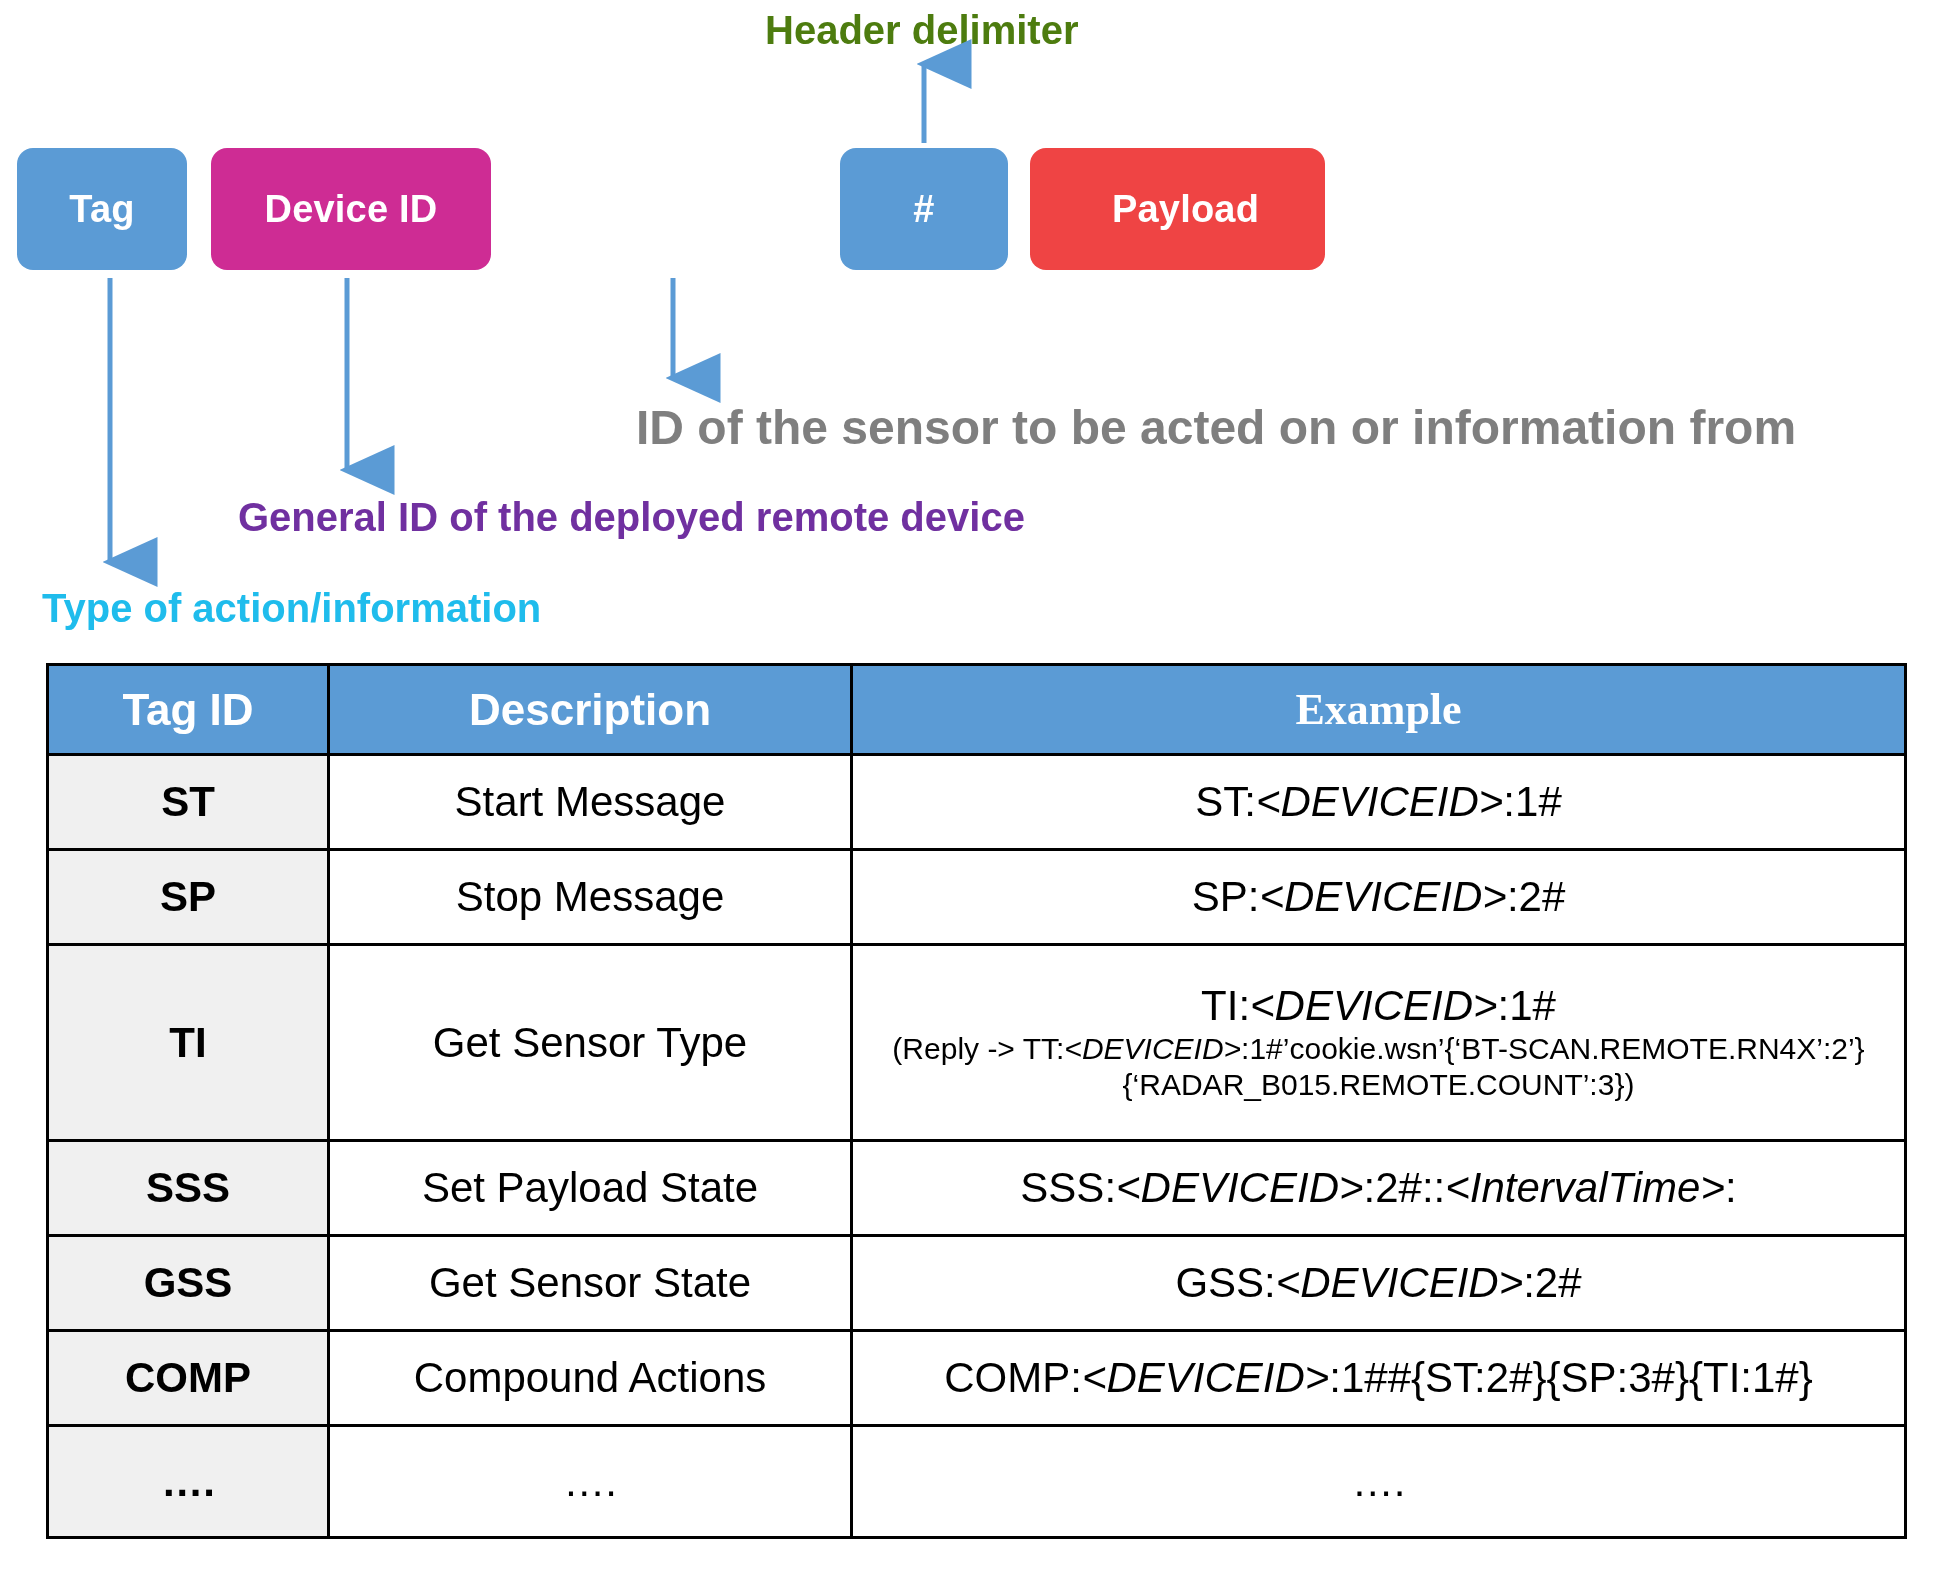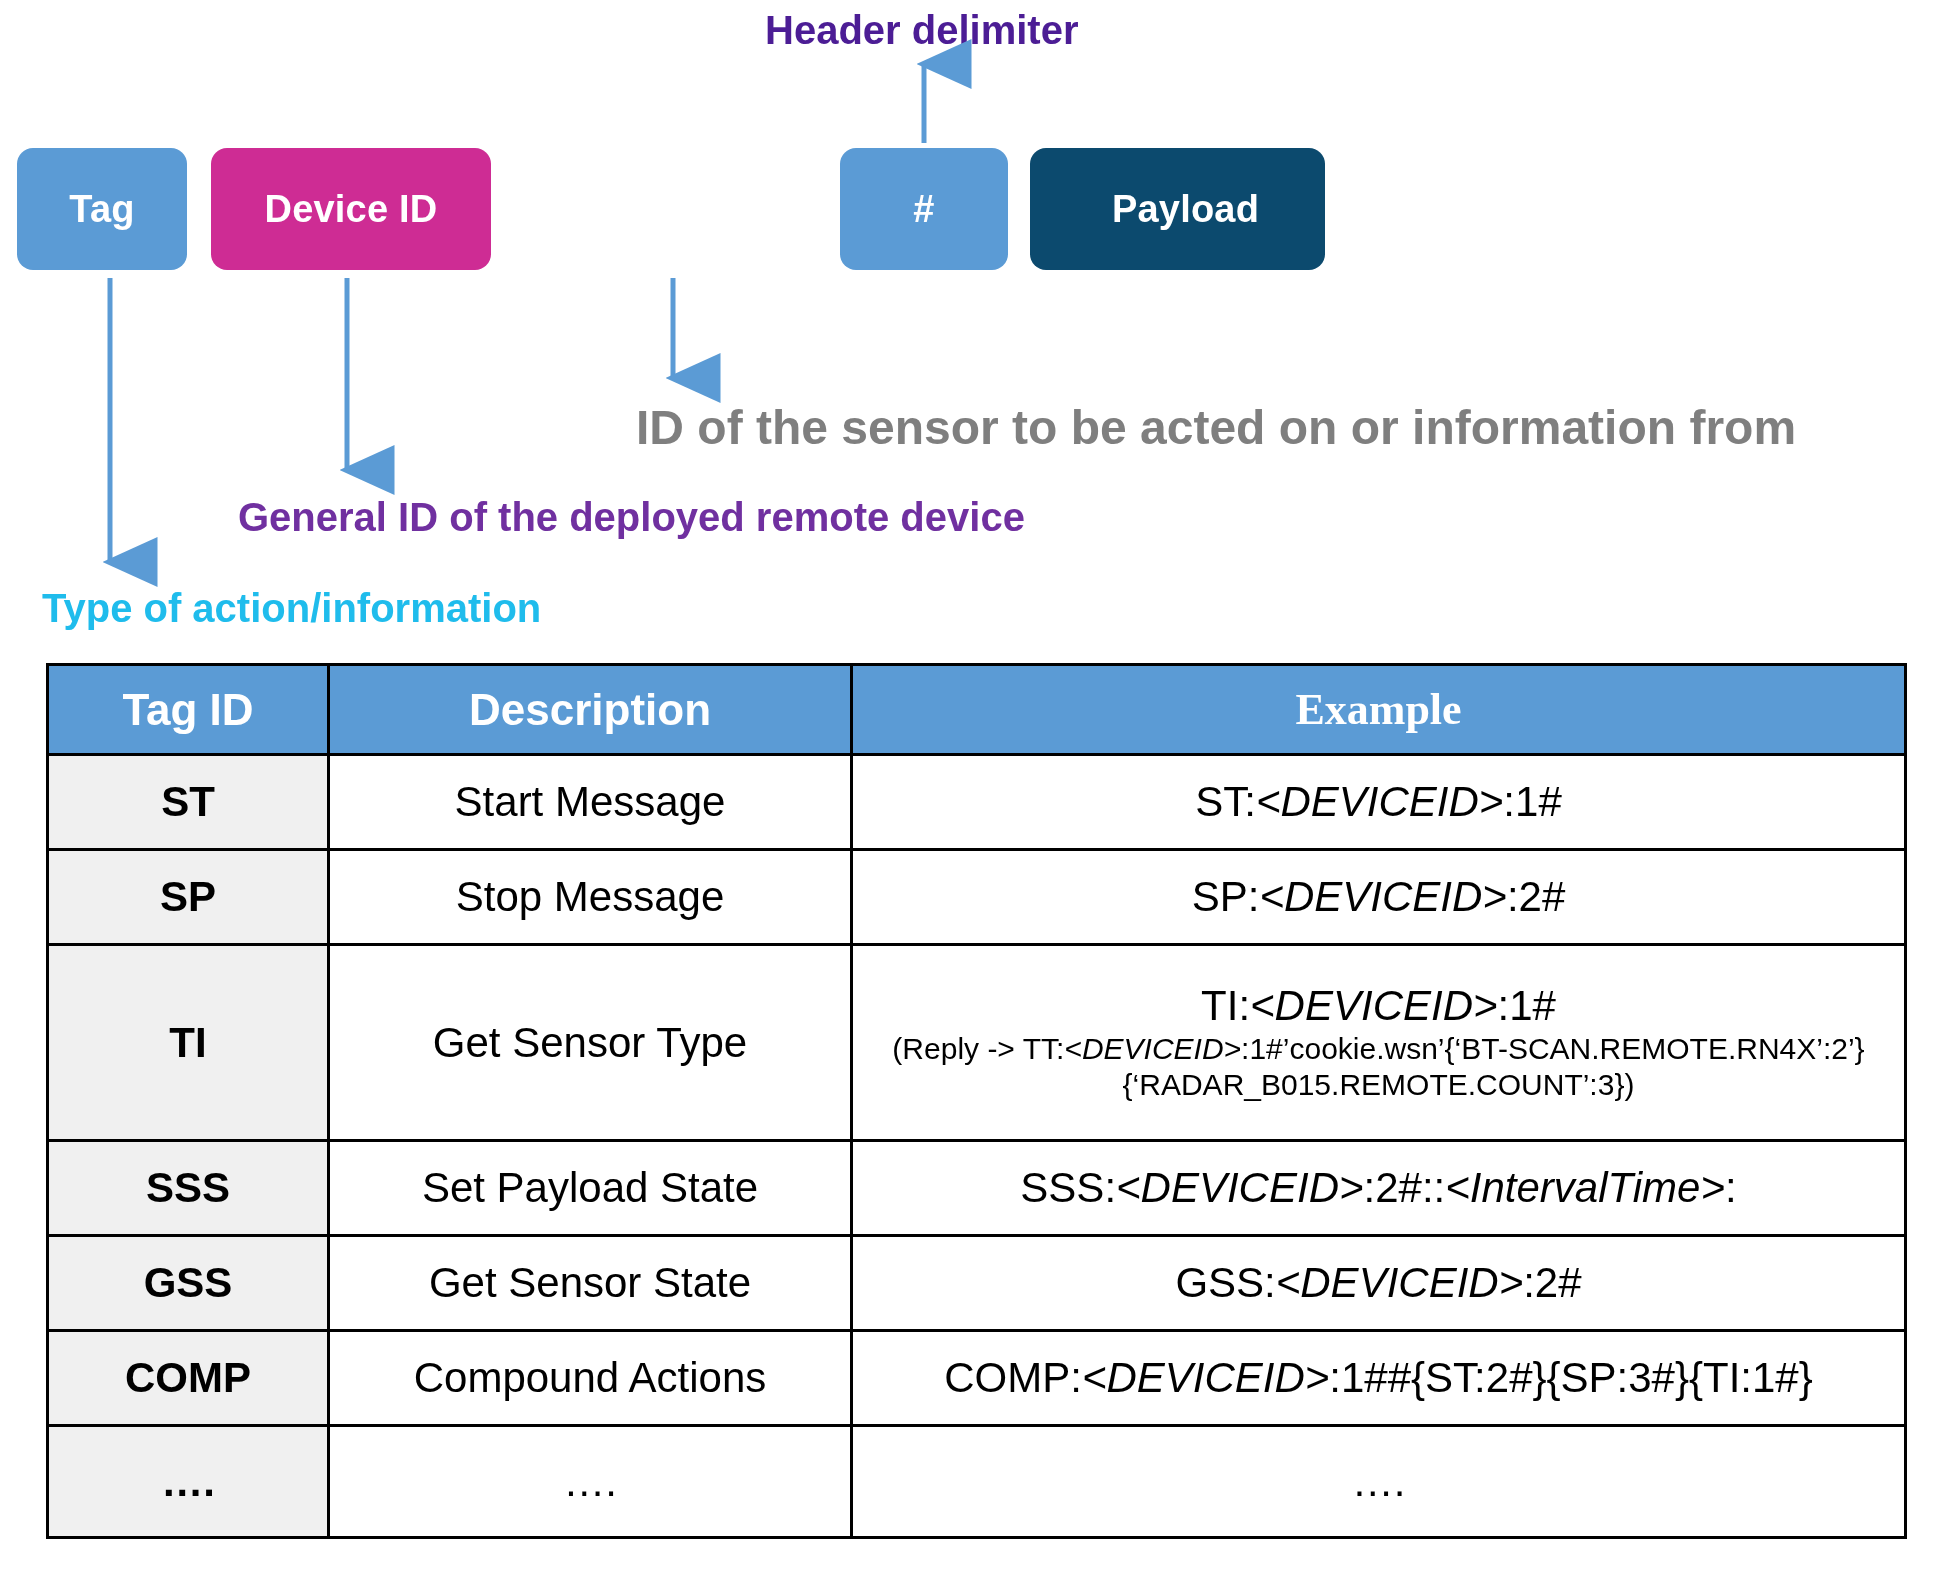--- a/index.html
+++ b/index.html
@@ -116,25 +116,25 @@
 
   <div class="seg seg-deviceid" style="background: rgb(206, 44, 148);">
     <span>Device ID</span>
   </div>
   <div class="seg seg-tag" style="background: rgb(91, 155, 213);">
     <span>Tag</span>
   </div>
   <div class="seg seg-hash" style="background: rgb(91, 155, 213);">
     <span>#</span>
   </div>
-  <div class="seg seg-payload" style="background: #0c4a6e; padding-left: 16px;">
+  <div class="seg seg-payload" style="background: #ef4444; padding-left: 16px;">
     <span>Payload</span>
   </div>
 
-  <div class="ann ann-header" style="color: #4c1d95;">Header delimiter</div>
+  <div class="ann ann-header" style="color: #4d7c0f;">Header delimiter</div>
   <div class="ann ann-sensor" style="color: rgb(127, 127, 127);">ID of the sensor to be acted on or information from</div>
   <div class="ann ann-device" style="color: rgb(112, 48, 160);">General ID of the deployed remote device</div>
   <div class="ann ann-action" style="color: rgb(31, 188, 236);">Type of action/information</div>
 
   <svg id="arrows" viewBox="0 0 1946 640" xmlns="http://www.w3.org/2000/svg">
     <defs>
       <marker id="ah-up" markerWidth="12" markerHeight="12" refX="6" refY="1.5" orient="auto" markerUnits="strokeWidth">
         <path d="M6,0 L11,11 L1,11 Z" fill="#5B9BD5"></path>
       </marker>
       <marker id="ah-down" markerWidth="12" markerHeight="12" refX="6" refY="10.5" orient="auto" markerUnits="strokeWidth">

